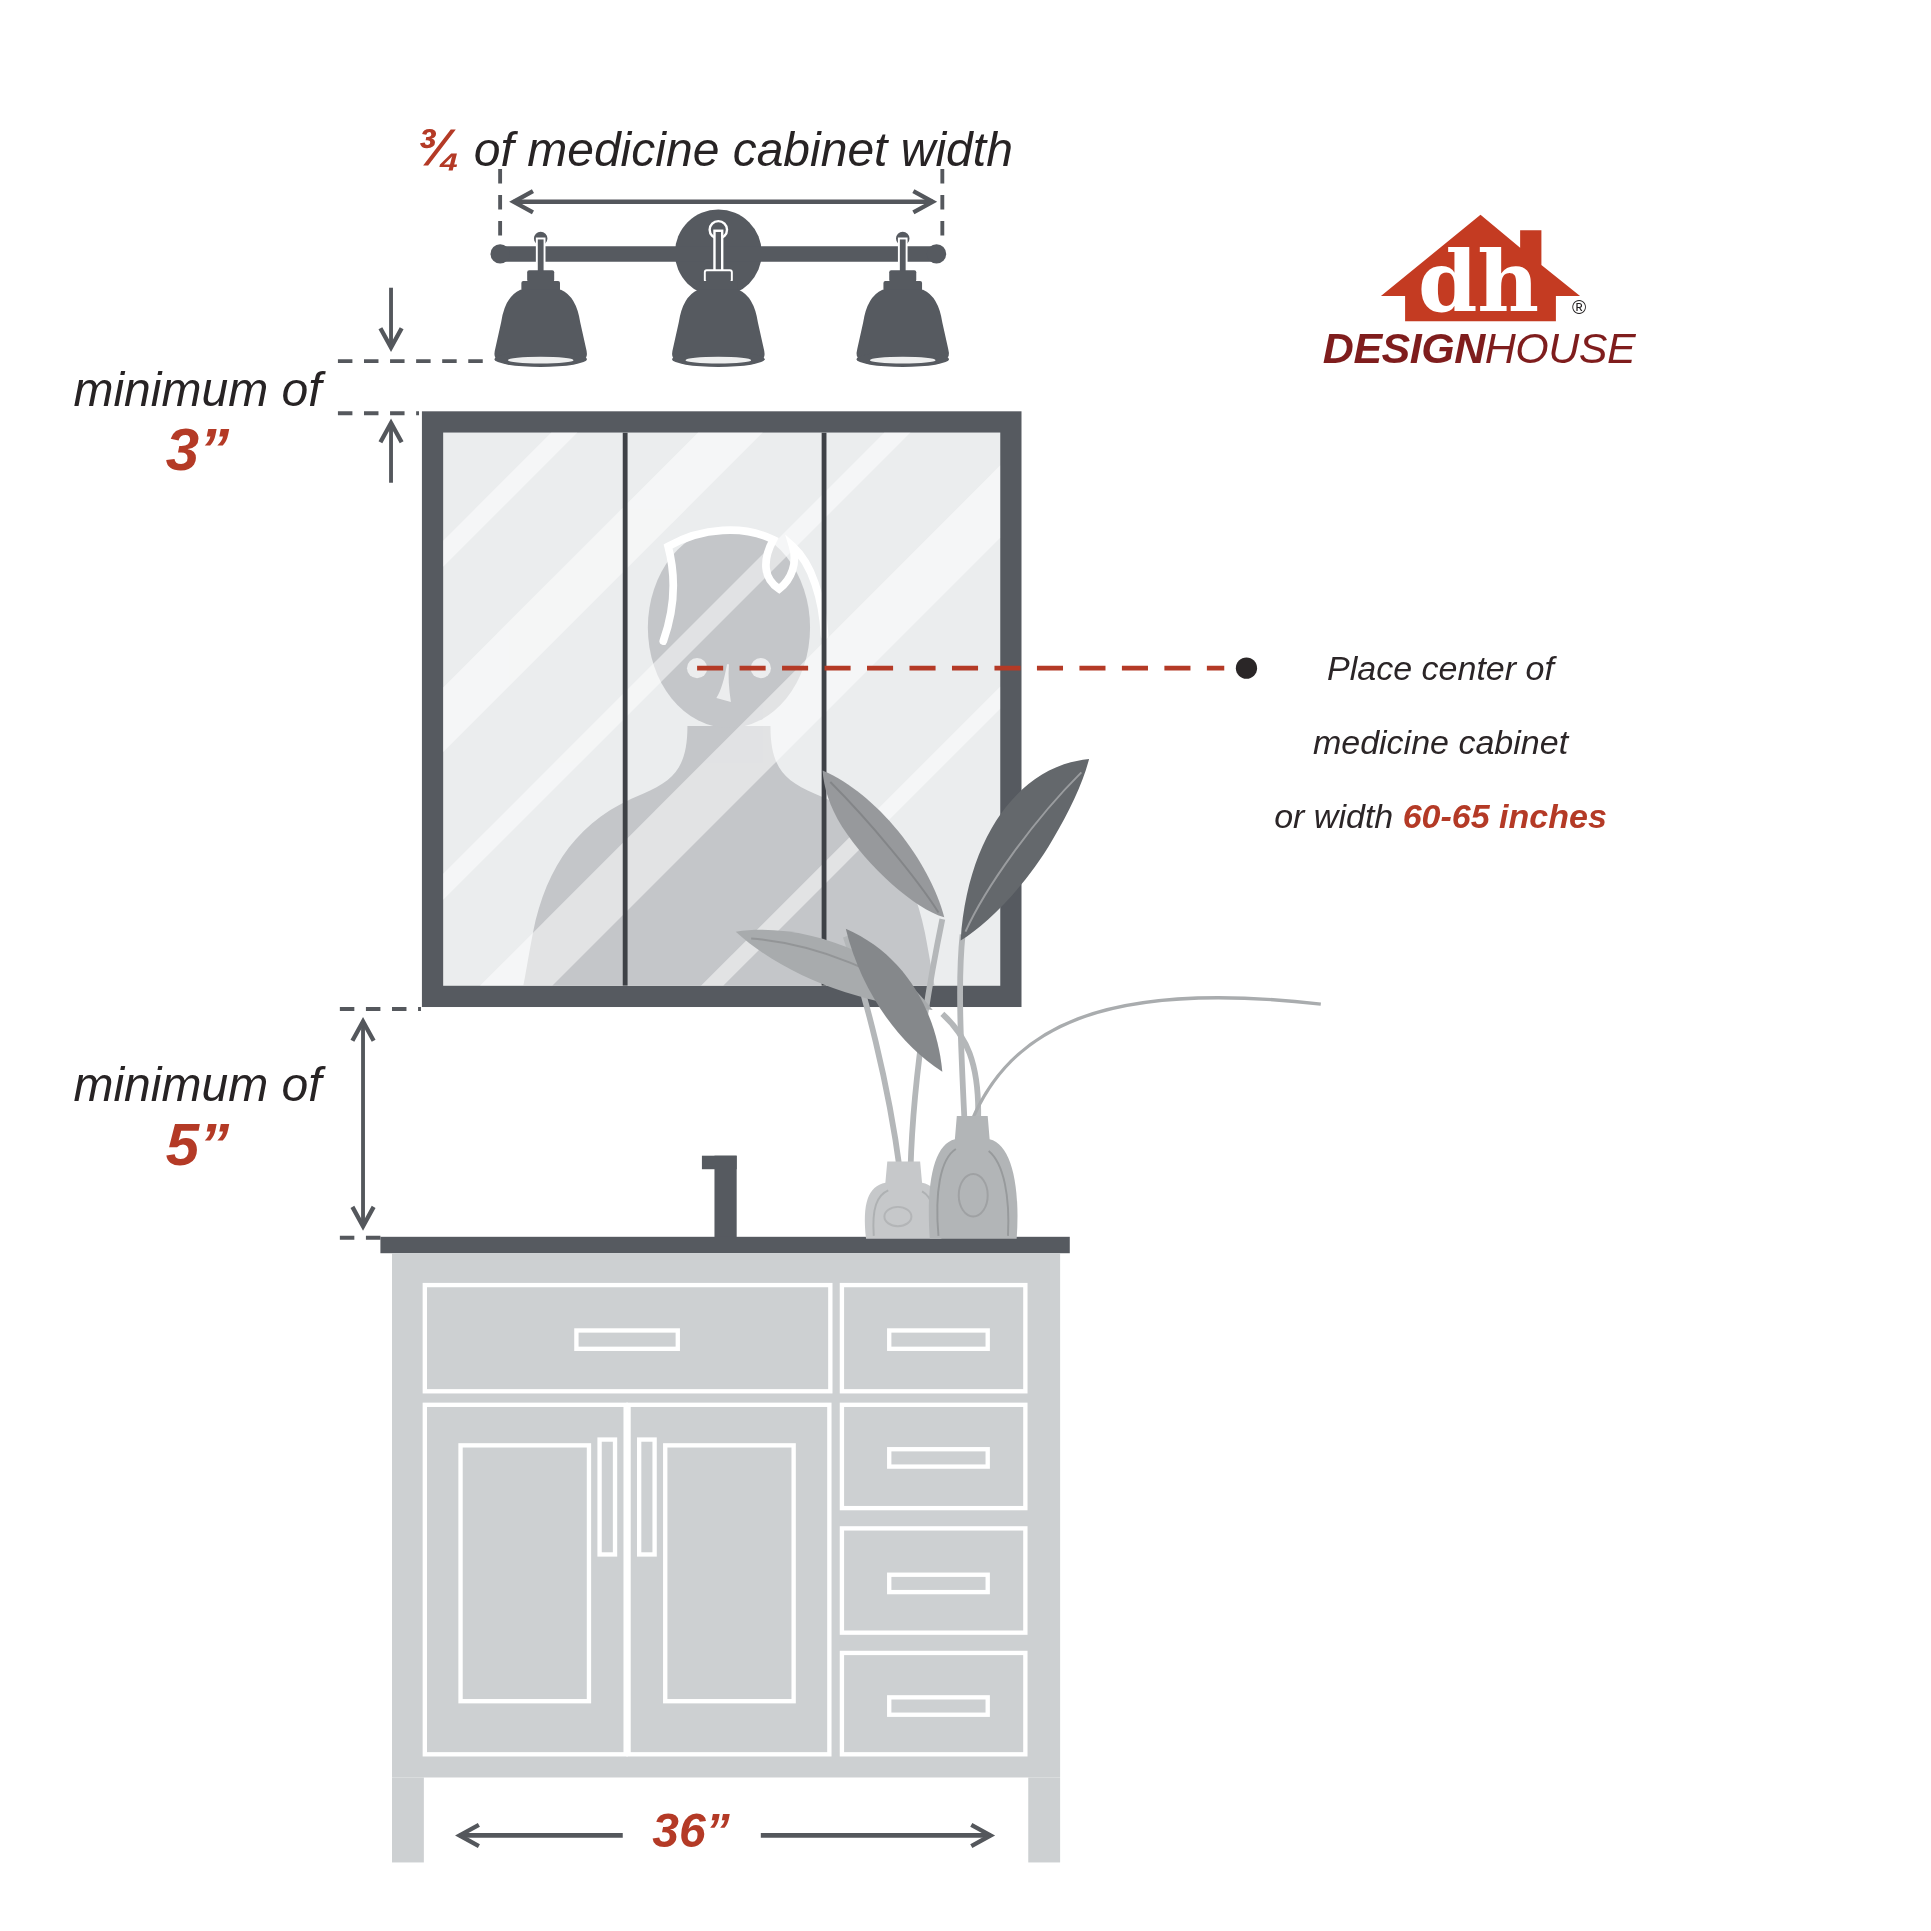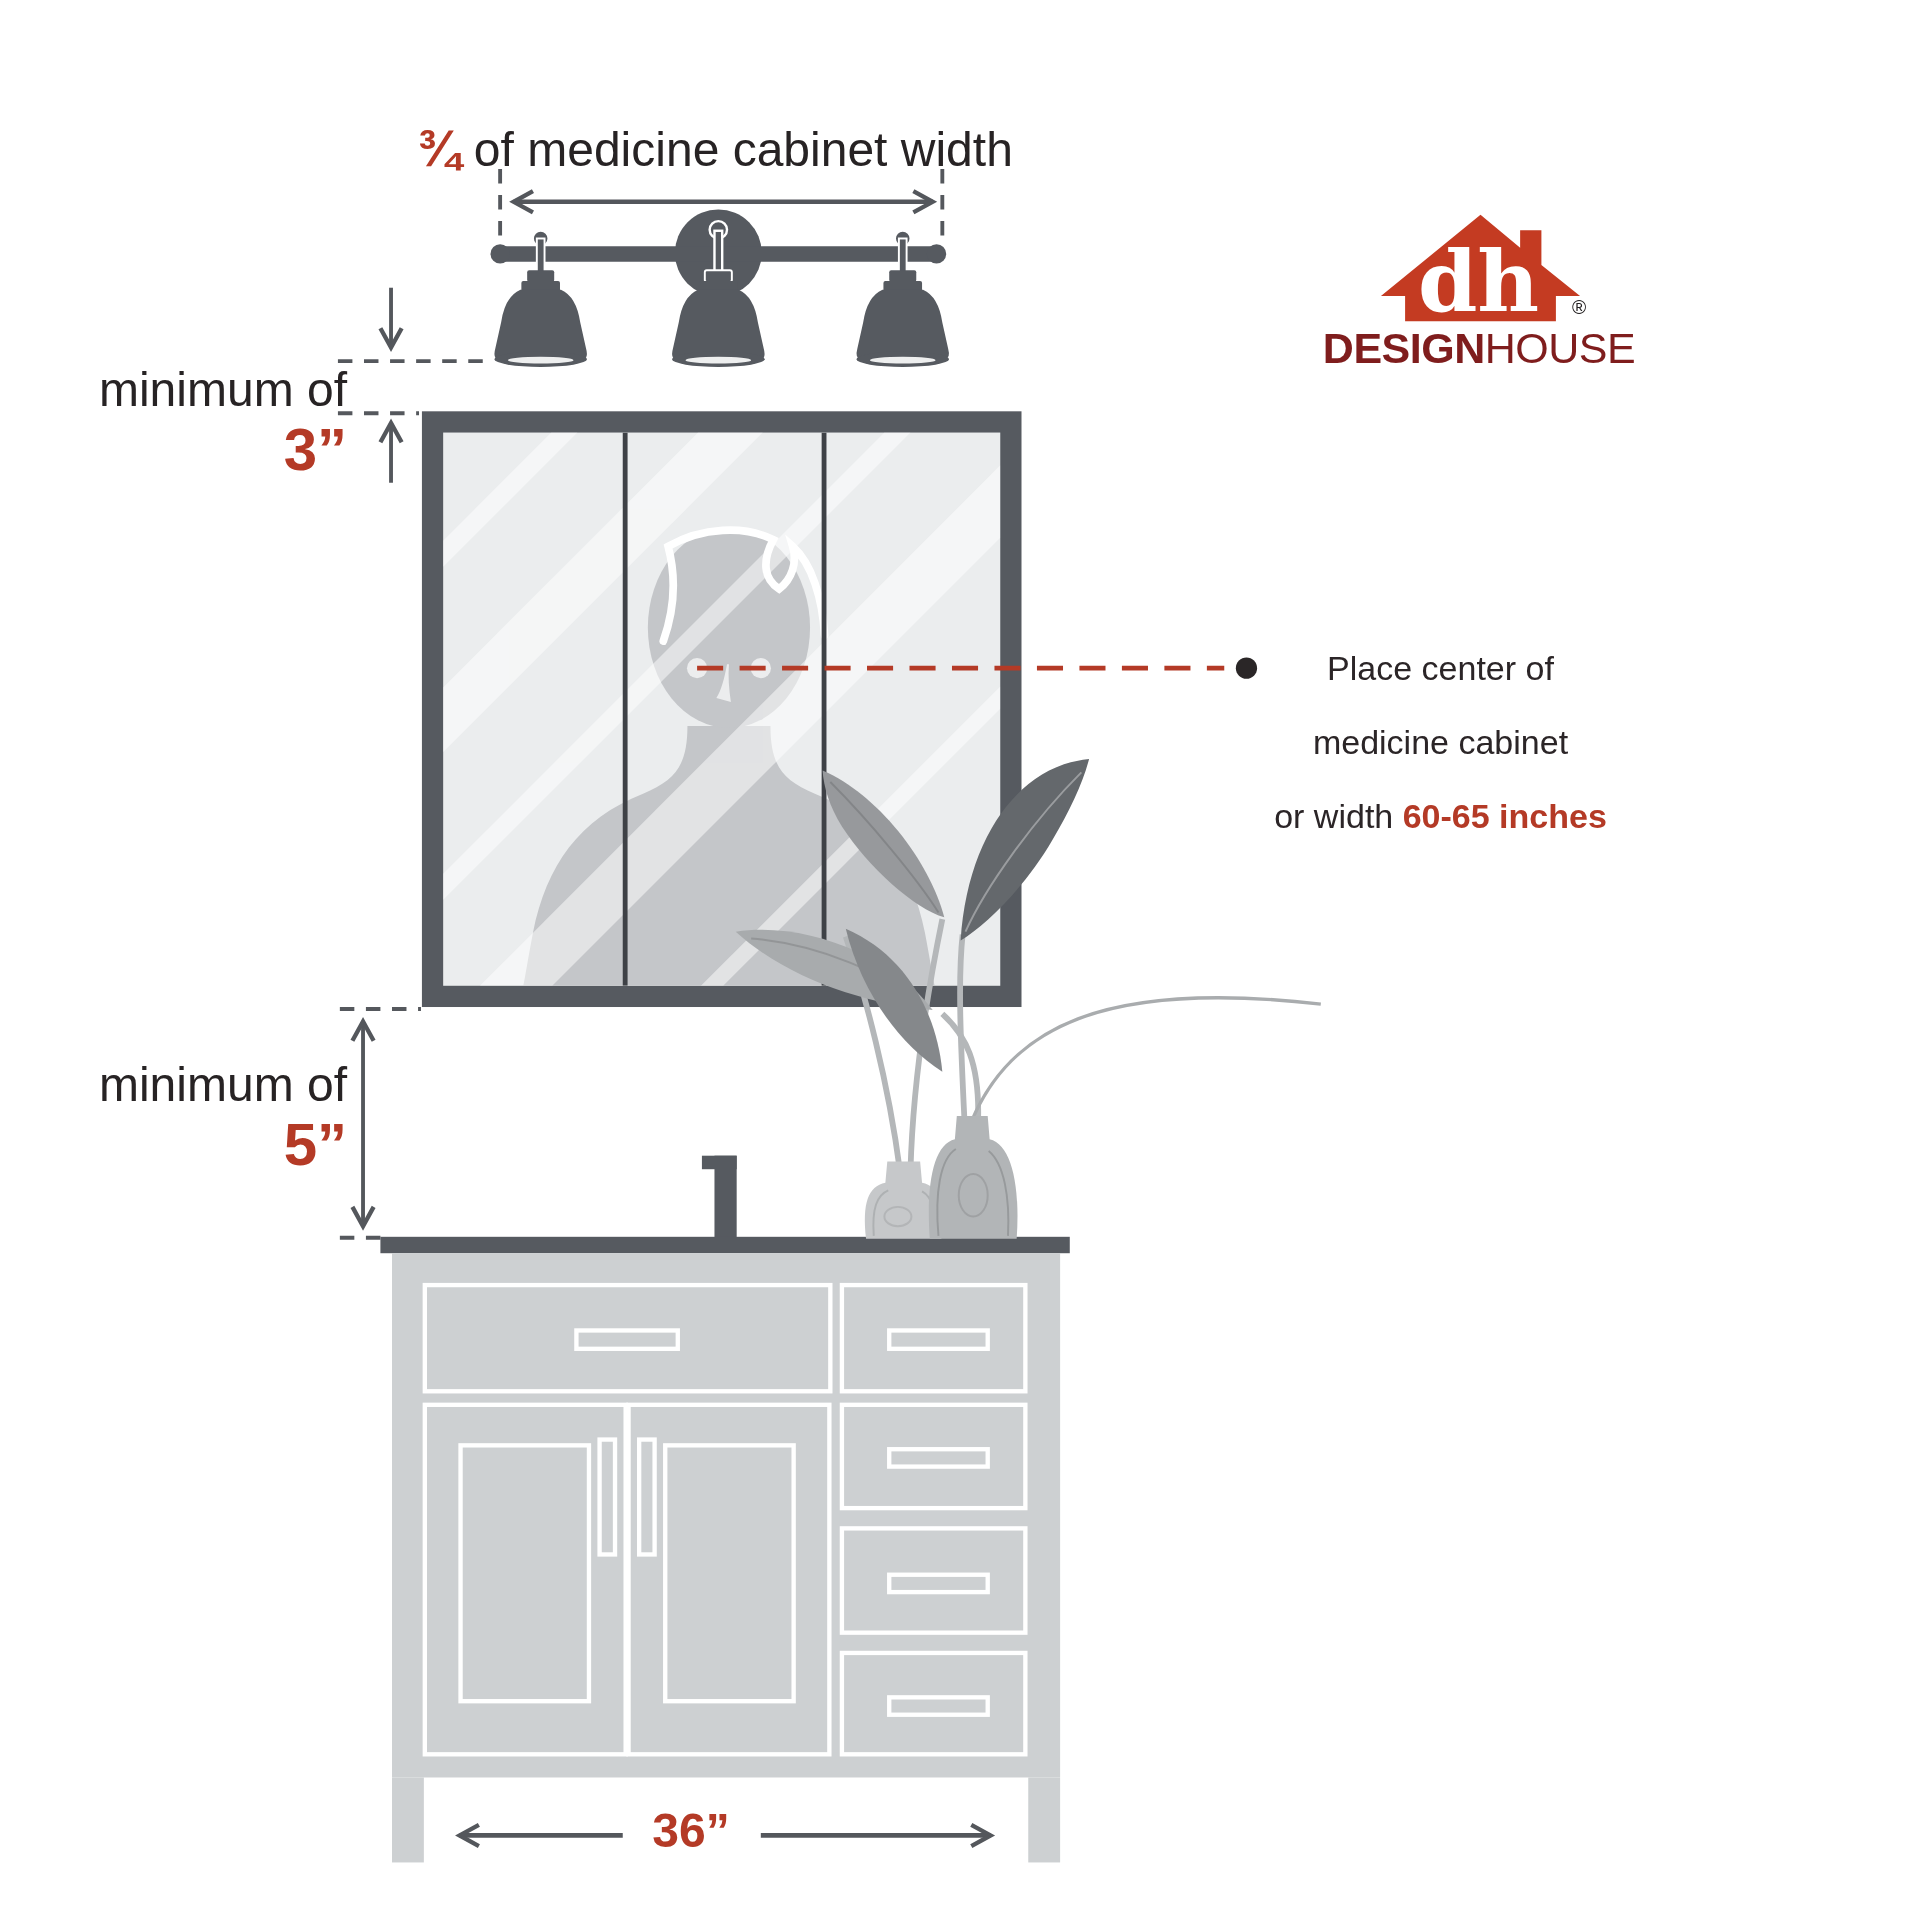--- a/index.html
+++ b/index.html
@@ -1,26 +1,26 @@
 <!DOCTYPE html>
 <html><head>
 <meta charset="utf-8">
 <style>
   html,body{margin:0;padding:0;background:#fff;}
   .stage{position:relative;width:1931px;height:1931px;background:#ffffff;overflow:hidden;
          font-family:"Liberation Sans", sans-serif;color:#272324;}
   .stage svg.canvas{position:absolute;left:0;top:0;}
   .abs{position:absolute;}
-  .center{text-align:center;}
+  .center{text-align:center;font-style:italic;}
   .red{color:#b43a26;}
 
   .top-label{left:377px;top:120px;width:676px;font-size:48px;line-height:56px;letter-spacing:0;}
   .top-label .frac{font-weight:bold;font-size:52px;}
 
-  .gap-label{width:299px;font-size:48px;line-height:54px;text-align:right;}
+  .gap-label{width:299px;font-size:48px;line-height:54px;}
   .gap-label .val{font-size:60px;font-weight:bold;margin-top:5.8px;}
   .gap3{left:48px;top:363px;}
   .gap5{left:48px;top:1058px;}
 
   .dim36{left:614px;top:1796px;width:154px;font-size:48px;font-weight:bold;line-height:70px;}
 
   .brand-name{left:1286px;top:324px;width:386px;font-size:43px;letter-spacing:-0.5px;color:#7f1d1d;}
   .brand-name .b{font-weight:bold;}
   .brand-reg{left:1572px;top:297px;font-size:19.3px;color:#232021;}
 

